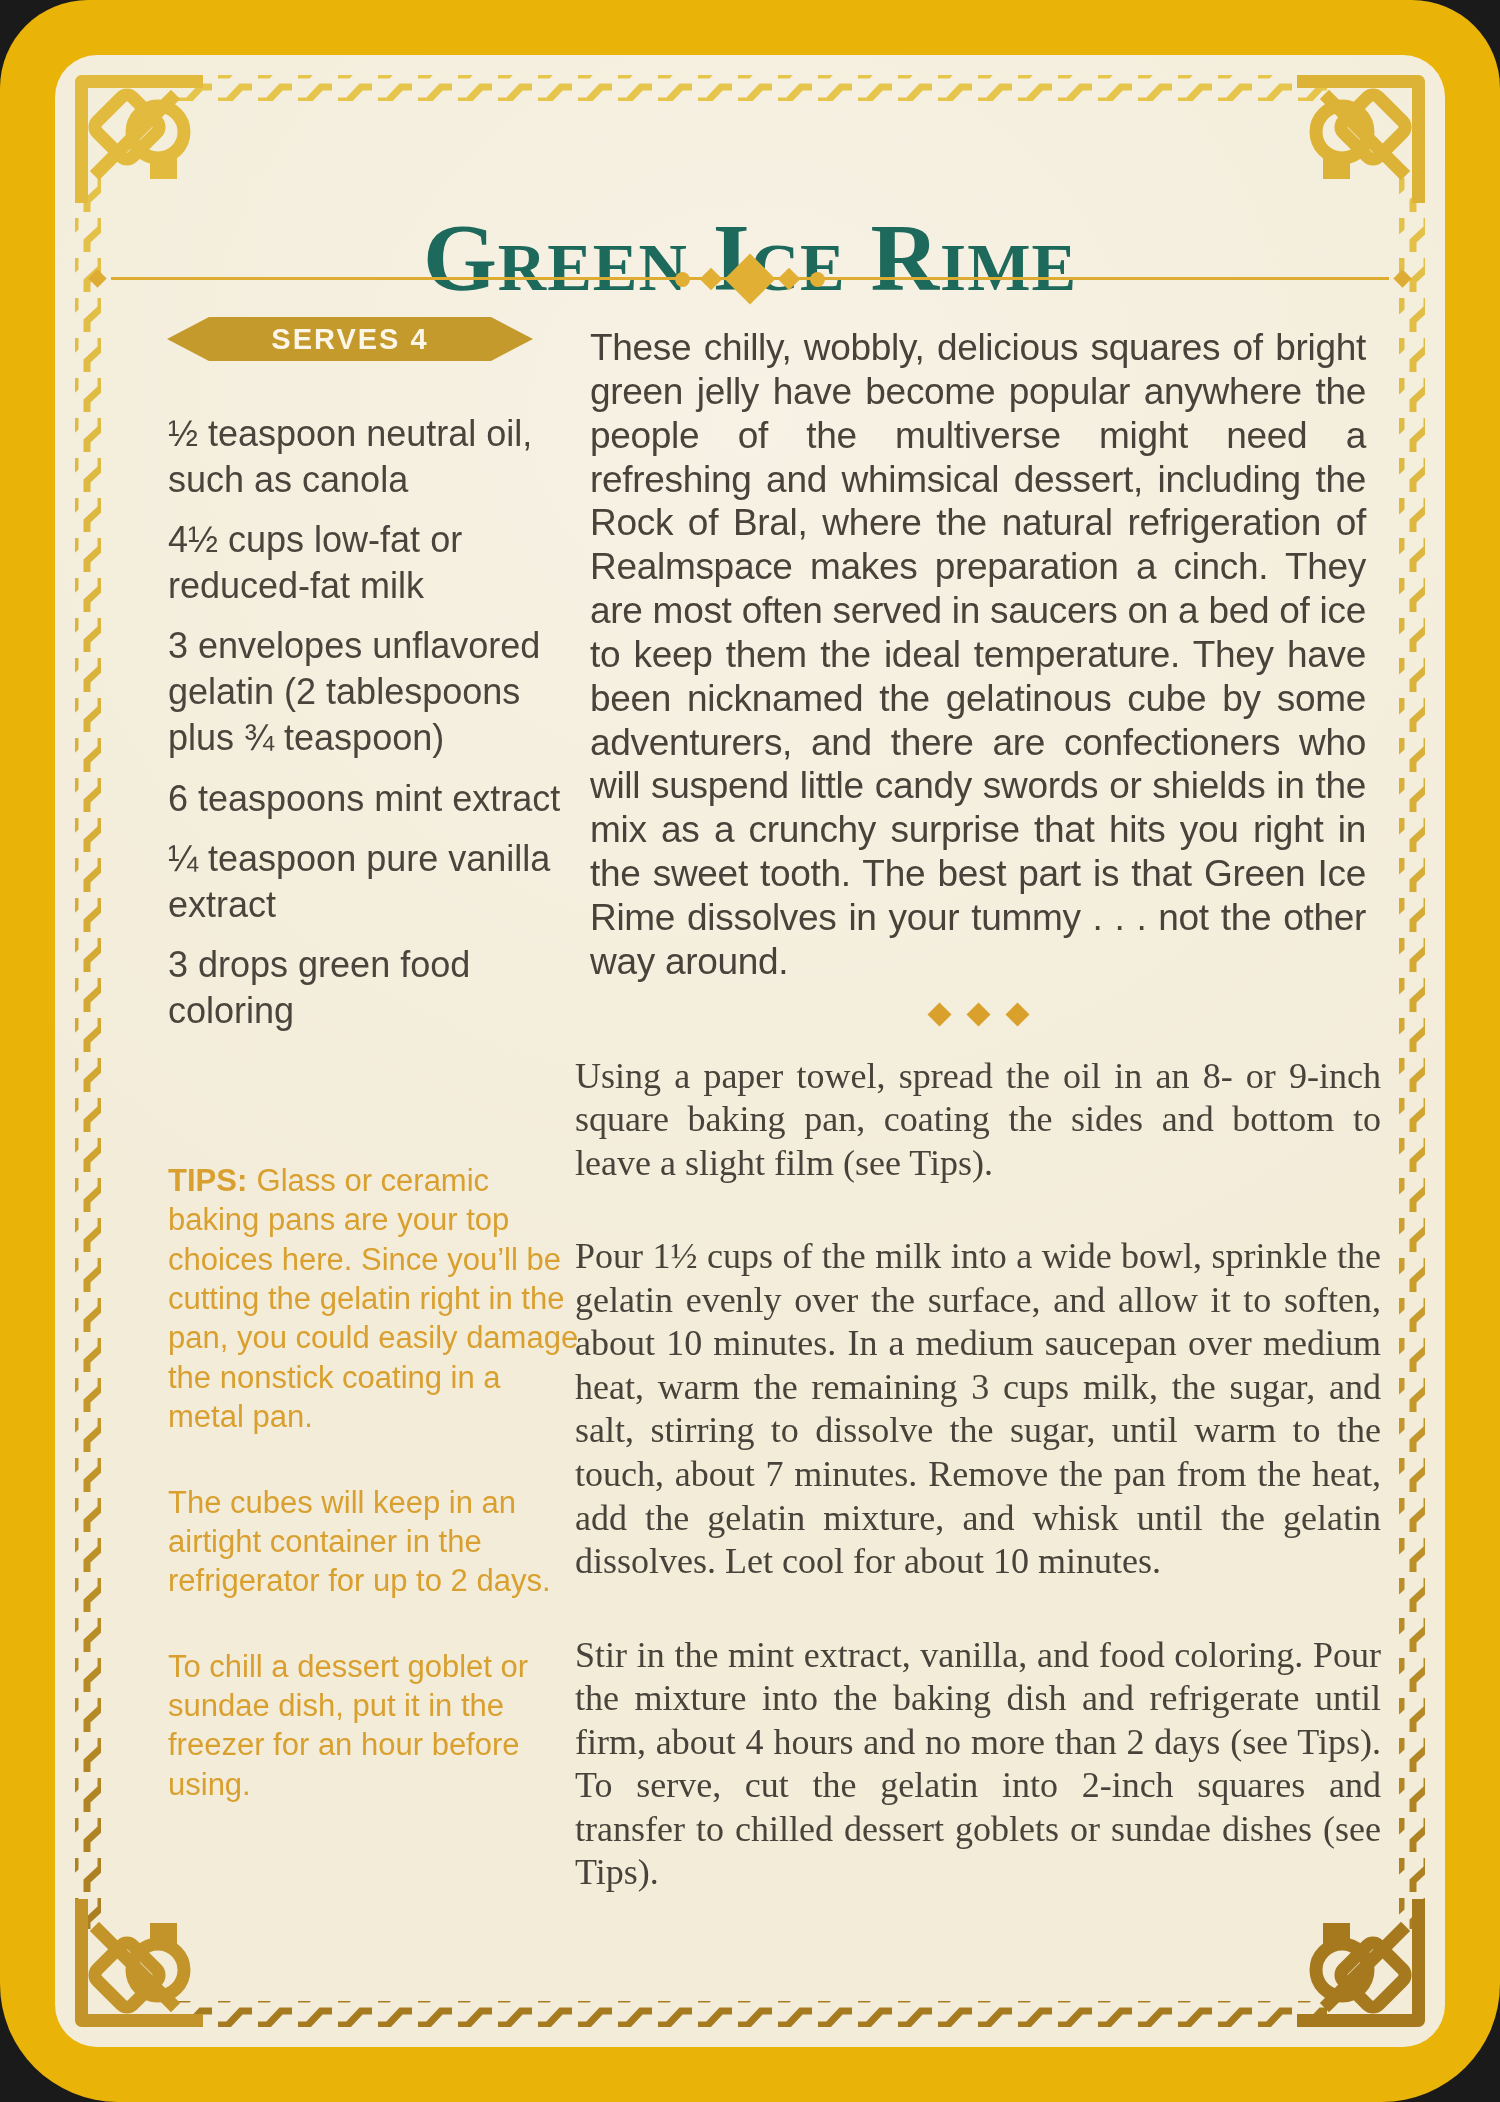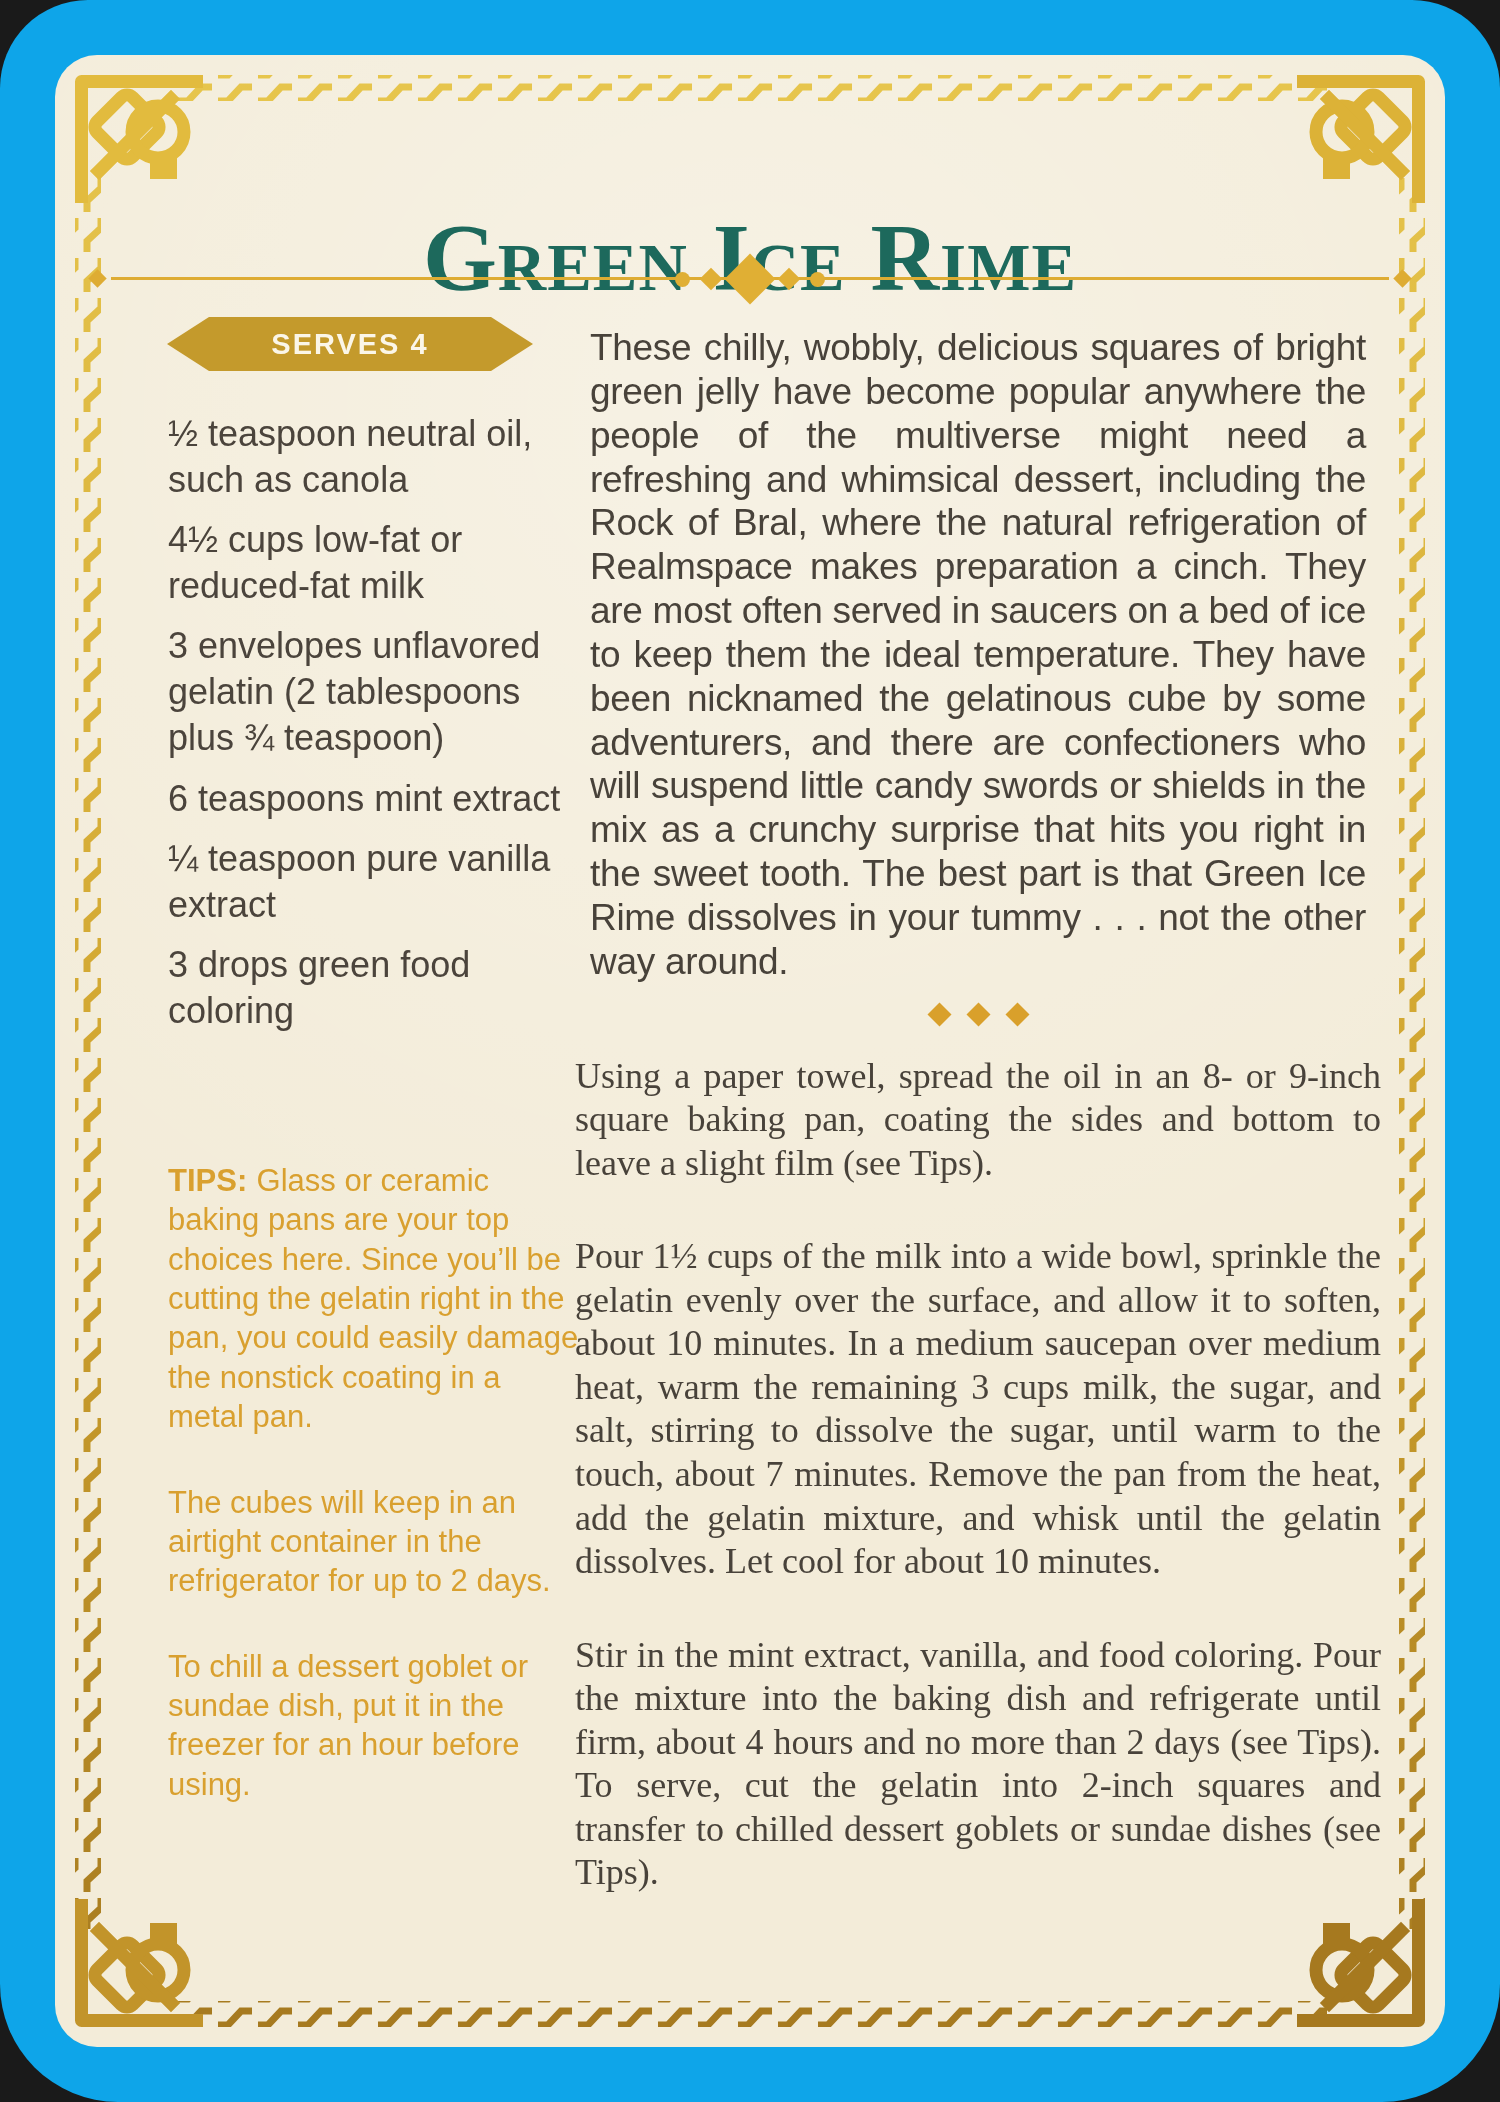--- a/index.html
+++ b/index.html
@@ -4,21 +4,21 @@
 <style>
   html,body{margin:0;padding:0;}
   body{
     width:1500px;height:2102px;position:relative;
     background:#1a1a1a;
     font-family:"Liberation Sans", sans-serif;
     -webkit-font-smoothing:antialiased;
   }
   .card{
     position:absolute;inset:0;
-    background:#0ea5e9;
+    background:#eab308;
     border-radius:88px 88px 118px 118px;
   }
   .panel{
     position:absolute;left:55px;top:55px;width:1390px;height:1992px;
     background:
       radial-gradient(120% 80% at 50% 18%, rgba(255,255,255,.30), rgba(255,255,255,0) 62%),
       #f3ecd9;
     border-radius:42px;
     overflow:hidden;
   }
@@ -45,21 +45,21 @@
   .rule .cluster{
     position:absolute;left:50%;top:18px;transform:translate(-50%,-50%);
     display:flex;align-items:center;gap:13px;
   }
   .rule .dot{width:15px;height:15px;border-radius:50%;background:#e0af34;}
   .rule .dsm{width:16px;height:16px;background:#e0af34;transform:rotate(45deg);}
   .rule .dlg{width:36px;height:36px;background:#e0af34;transform:rotate(45deg);}
 
   
   .badge{
-    position:absolute;left:112px;top:262px;width:366px;height:54px;
+    position:absolute;left:112px;top:262px;width:366px;height:44px;
     background:#c49a2c;
     clip-path:polygon(0 50%, 42px 0, calc(100% - 42px) 0, 100% 50%, calc(100% - 42px) 100%, 42px 100%);
     display:flex;align-items:center;justify-content:center;
     color:#fbf6e8;font-weight:bold;font-size:29px;letter-spacing:2px;
   }
 
   
   .ingredients{
     position:absolute;left:113px;top:356px;width:402px;
     list-style:none;margin:0;padding:0;

